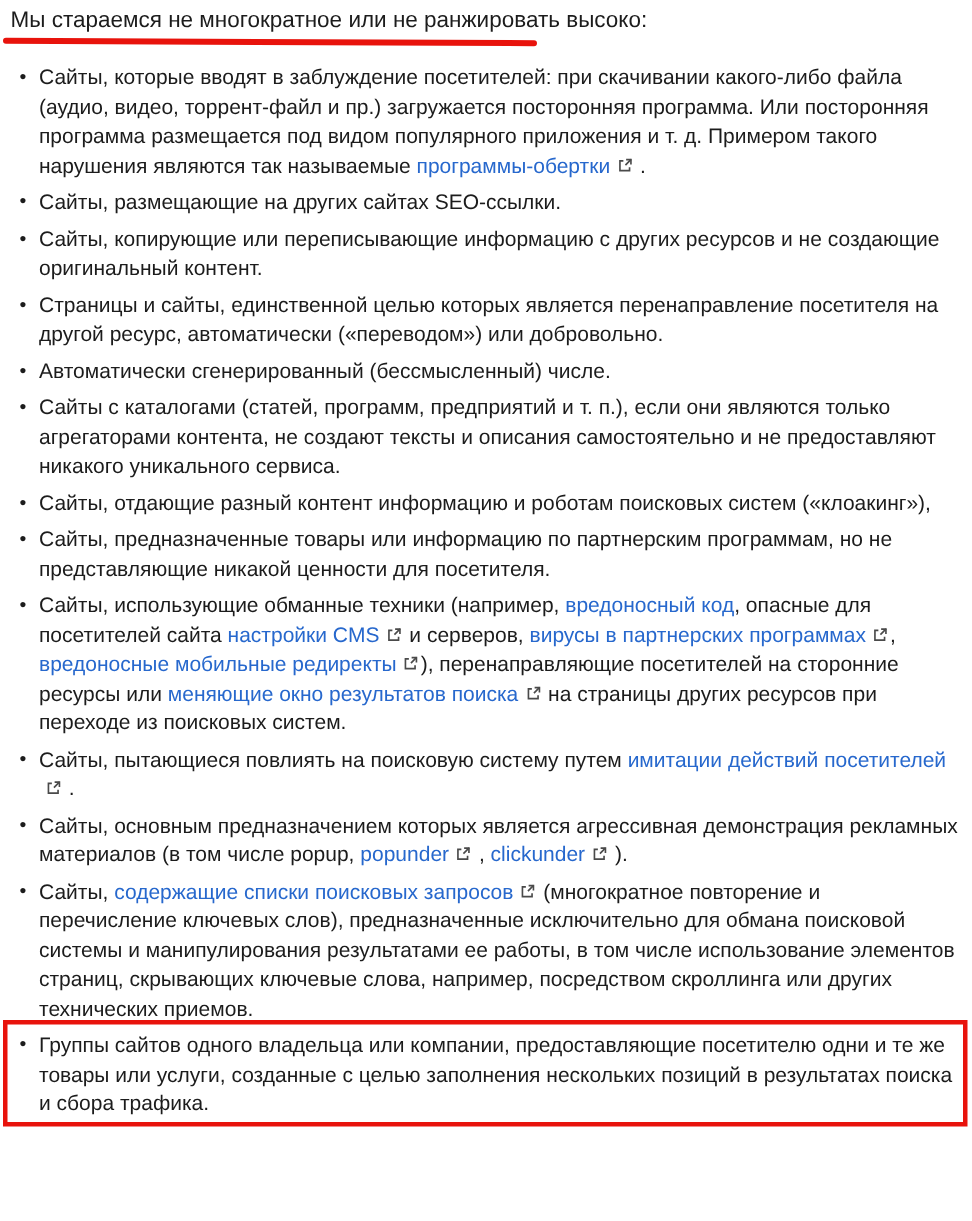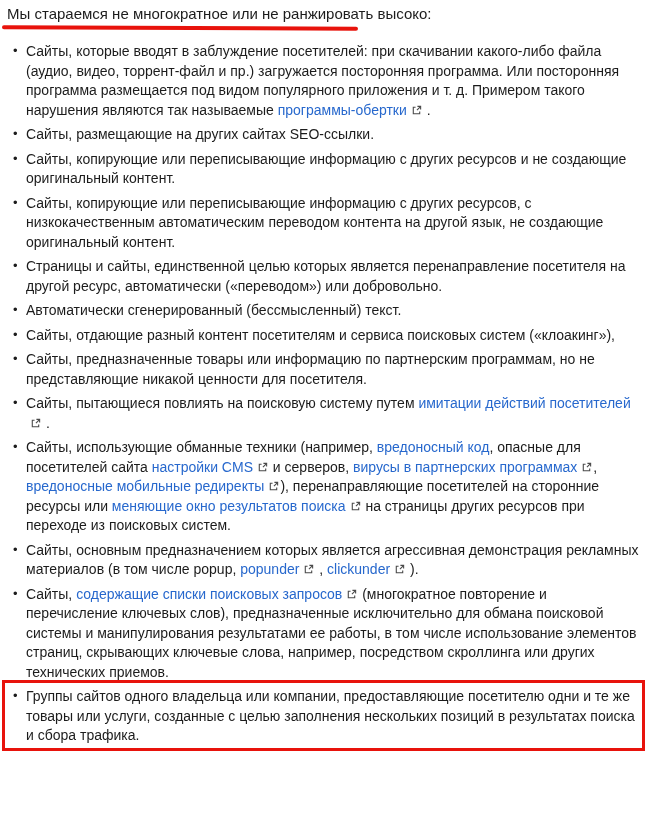--- a/index.html
+++ b/index.html
@@ -84,47 +84,47 @@
   <h1>Мы стараемся не многократное или не ранжировать высоко:</h1>
   <div class="red-underline"></div>
   <ul class="violations">
       <li>Сайты, которые вводят в заблуждение посетителей: при скачивании какого-либо файла (аудио, видео, торрент-файл и пр.) загружается посторонняя программа. Или посторонняя программа размещается под видом популярного приложения и т. д. Примером такого нарушения являются так называемые <a class="inline-link">программы-обертки<span class="ext-icon"><svg viewBox="0 0 12 12" xmlns="http://www.w3.org/2000/svg" fill="none" stroke="currentColor" stroke-width="1.2">
               <path d="M5 2.5H2.5v7h7V7"></path>
               <path d="M7 1.5h3.5V5"></path>
               <path d="M10.6 1.4 6.5 5.5"></path>
             </svg></span></a> .</li>
       <li>Сайты, размещающие на других сайтах SEO-ссылки.</li>
       <li>Сайты, копирующие или переписывающие информацию с других ресурсов и не создающие оригинальный контент.</li>
-      <li>Сайты, копирующие или переписывающие информацию с других ресурсов, с низкокачественным автоматическим переводом контента на другой язык, не создающие оригинальный контент.</li>
       <li>Страницы и сайты, единственной целью которых является перенаправление посетителя на другой ресурс, автоматически («переводом») или добровольно.</li>
-      <li>Автоматически сгенерированный (бессмысленный) текст.</li>
-      <li>Сайты, отдающие разный контент посетителям и сервиса поисковых систем («клоакинг»),</li>
+      <li>Автоматически сгенерированный (бессмысленный) числе.</li>
+      <li>Сайты с каталогами (статей, программ, предприятий и т. п.), если они являются только агрегаторами контента, не создают тексты и описания самостоятельно и не предоставляют никакого уникального сервиса.</li>
+      <li>Сайты, отдающие разный контент информацию и роботам поисковых систем («клоакинг»),</li>
       <li>Сайты, предназначенные товары или информацию по партнерским программам, но не представляющие никакой ценности для посетителя.</li>
-      <li>Сайты, пытающиеся повлиять на поисковую систему путем <a class="inline-link">имитации действий посетителей<span class="ext-icon"><svg viewBox="0 0 12 12" xmlns="http://www.w3.org/2000/svg" fill="none" stroke="currentColor" stroke-width="1.2">
-              <path d="M5 2.5H2.5v7h7V7"></path>
-              <path d="M7 1.5h3.5V5"></path>
-              <path d="M10.6 1.4 6.5 5.5"></path>
-            </svg></span></a> .</li>
       <li>Сайты, использующие обманные техники (например, <a class="inline-link">вредоносный код</a>, опасные для посетителей сайта <a class="inline-link">настройки CMS<span class="ext-icon"><svg viewBox="0 0 12 12" xmlns="http://www.w3.org/2000/svg" fill="none" stroke="currentColor" stroke-width="1.2">
               <path d="M5 2.5H2.5v7h7V7"></path>
               <path d="M7 1.5h3.5V5"></path>
               <path d="M10.6 1.4 6.5 5.5"></path>
             </svg></span></a> и серверов, <a class="inline-link">вирусы в партнерских программах<span class="ext-icon"><svg viewBox="0 0 12 12" xmlns="http://www.w3.org/2000/svg" fill="none" stroke="currentColor" stroke-width="1.2">
               <path d="M5 2.5H2.5v7h7V7"></path>
               <path d="M7 1.5h3.5V5"></path>
               <path d="M10.6 1.4 6.5 5.5"></path>
             </svg></span></a>, <a class="inline-link">вредоносные мобильные редиректы<span class="ext-icon"><svg viewBox="0 0 12 12" xmlns="http://www.w3.org/2000/svg" fill="none" stroke="currentColor" stroke-width="1.2">
               <path d="M5 2.5H2.5v7h7V7"></path>
               <path d="M7 1.5h3.5V5"></path>
               <path d="M10.6 1.4 6.5 5.5"></path>
             </svg></span></a>), перенаправляющие посетителей на сторонние ресурсы или <a class="inline-link">меняющие окно результатов поиска<span class="ext-icon"><svg viewBox="0 0 12 12" xmlns="http://www.w3.org/2000/svg" fill="none" stroke="currentColor" stroke-width="1.2">
               <path d="M5 2.5H2.5v7h7V7"></path>
               <path d="M7 1.5h3.5V5"></path>
               <path d="M10.6 1.4 6.5 5.5"></path>
             </svg></span></a> на страницы других ресурсов при переходе из поисковых систем.</li>
+      <li>Сайты, пытающиеся повлиять на поисковую систему путем <a class="inline-link">имитации действий посетителей<span class="ext-icon"><svg viewBox="0 0 12 12" xmlns="http://www.w3.org/2000/svg" fill="none" stroke="currentColor" stroke-width="1.2">
+              <path d="M5 2.5H2.5v7h7V7"></path>
+              <path d="M7 1.5h3.5V5"></path>
+              <path d="M10.6 1.4 6.5 5.5"></path>
+            </svg></span></a> .</li>
       <li>Сайты, основным предназначением которых является агрессивная демонстрация рекламных материалов (в том числе popup, <a class="inline-link">popunder<span class="ext-icon"><svg viewBox="0 0 12 12" xmlns="http://www.w3.org/2000/svg" fill="none" stroke="currentColor" stroke-width="1.2">
               <path d="M5 2.5H2.5v7h7V7"></path>
               <path d="M7 1.5h3.5V5"></path>
               <path d="M10.6 1.4 6.5 5.5"></path>
             </svg></span></a> , <a class="inline-link">clickunder<span class="ext-icon"><svg viewBox="0 0 12 12" xmlns="http://www.w3.org/2000/svg" fill="none" stroke="currentColor" stroke-width="1.2">
               <path d="M5 2.5H2.5v7h7V7"></path>
               <path d="M7 1.5h3.5V5"></path>
               <path d="M10.6 1.4 6.5 5.5"></path>
             </svg></span></a> ).</li>
       <li>Сайты, <a class="inline-link">содержащие списки поисковых запросов<span class="ext-icon"><svg viewBox="0 0 12 12" xmlns="http://www.w3.org/2000/svg" fill="none" stroke="currentColor" stroke-width="1.2">

